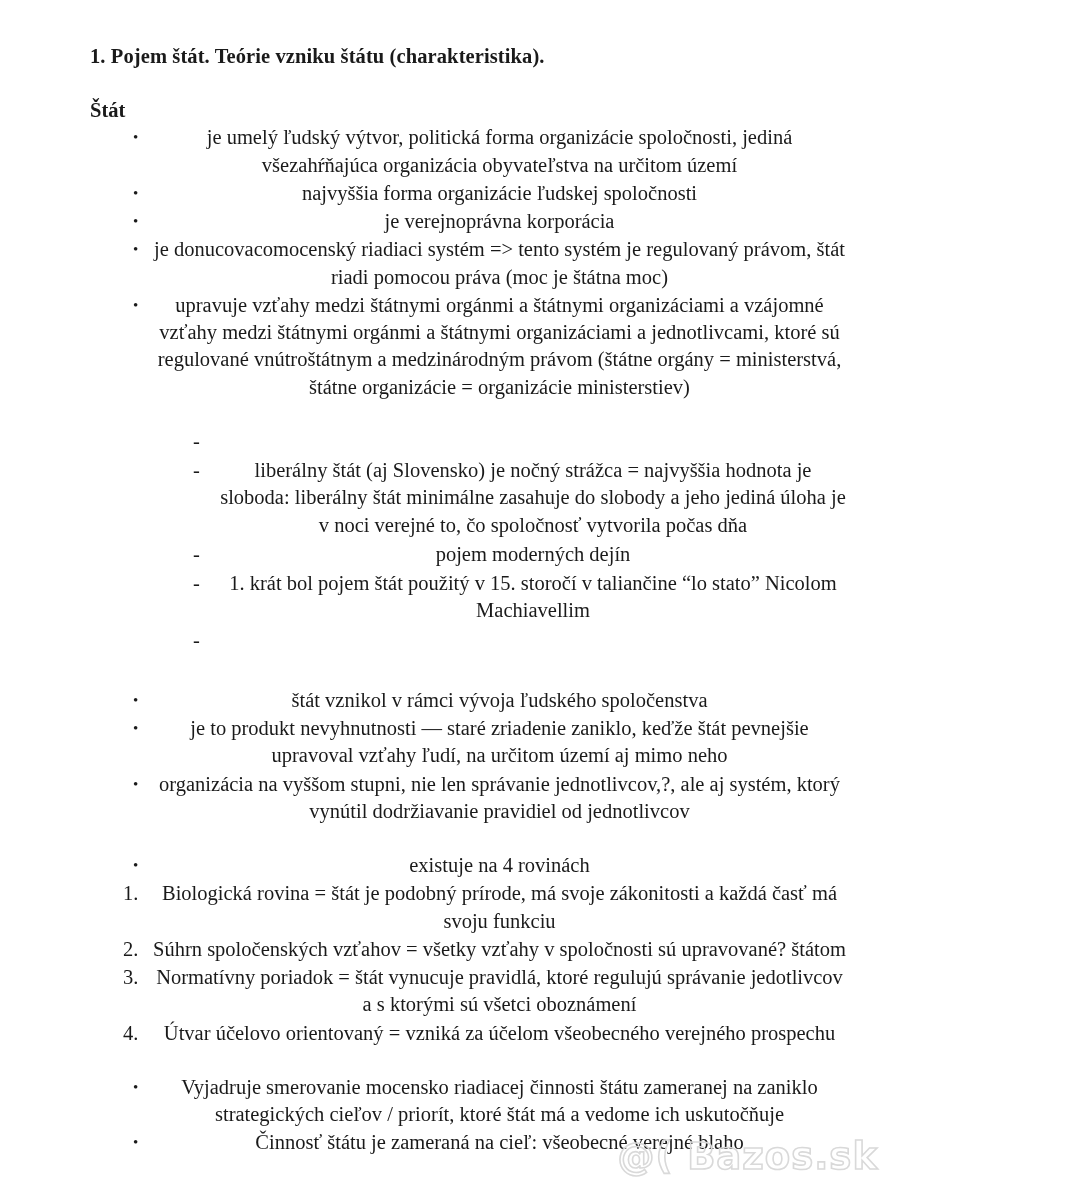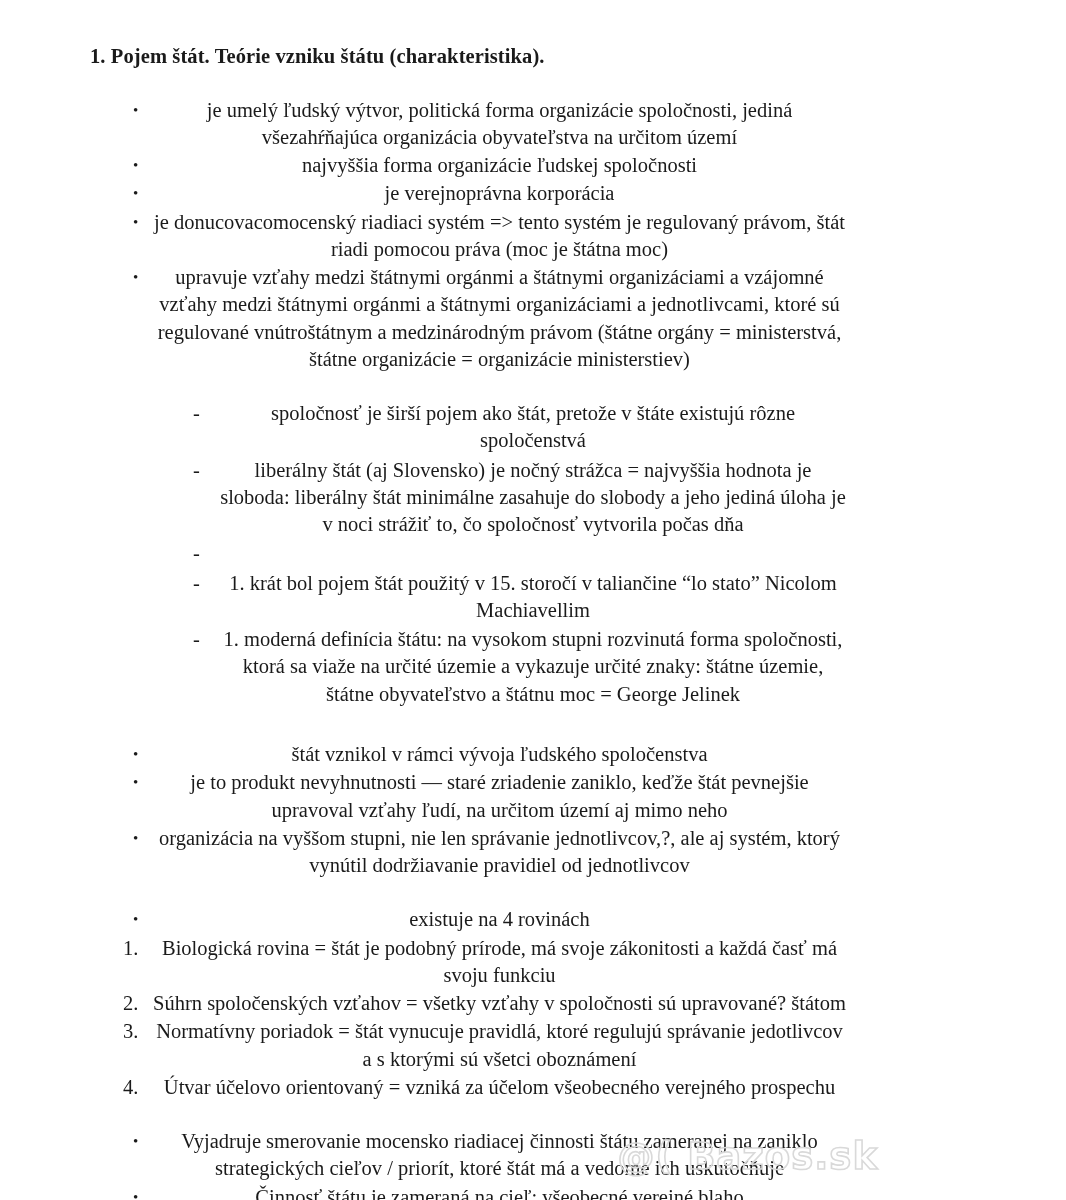--- a/index.html
+++ b/index.html
@@ -116,20 +116,21 @@
     white-space: nowrap;
   }
 </style>
 </head>
 <body>
 
 <div class="page">
 
   <h1 class="doc-title">1. Pojem štát. Teórie vzniku štátu (charakteristika).</h1>
 
+  <h2 class="section-heading">Štát</h2>
 
   <ul class="list bullets">
     <li class="row">
       <span class="marker">•</span>
       <span class="text">je umelý ľudský výtvor, politická forma organizácie spoločnosti, jediná všezahŕňajúca organizácia obyvateľstva na určitom území</span>
     </li>
     <li class="row">
       <span class="marker">•</span>
       <span class="text">najvyššia forma organizácie ľudskej spoločnosti</span>
     </li>
@@ -143,36 +144,35 @@
     </li>
     <li class="row">
       <span class="marker">•</span>
       <span class="text">upravuje vzťahy medzi štátnymi orgánmi a štátnymi organizáciami a vzájomné vzťahy medzi štátnymi orgánmi a štátnymi organizáciami a jednotlivcami, ktoré sú regulované vnútroštátnym a medzinárodným právom (štátne orgány = ministerstvá, štátne organizácie = organizácie ministerstiev)</span>
     </li>
   </ul>
 
   <ul class="list dashes">
     <li class="row">
       <span class="marker">-</span>
-      <span class="text">spoločnosť je širší pojem ako štát, pretože v štáte existujú rôzne spoločenstvá</span>
-    </li>
-    <li class="row">
-      <span class="marker">-</span>
-      <span class="text">liberálny štát (aj Slovensko) je nočný strážca = najvyššia hodnota je sloboda: liberálny štát minimálne zasahuje do slobody a jeho jediná úloha je v noci strážiť to, čo spoločnosť vytvorila počas dňa</span>
-    </li>
-    <li class="row">
-      <span class="marker">-</span>
+    </li>
+    <li class="row">
+      <span class="marker">-</span>
+      <span class="text">liberálny štát (aj Slovensko) je nočný strážca = najvyššia hodnota je sloboda: liberálny štát minimálne zasahuje do slobody a jeho jediná úloha je v noci verejné to, čo spoločnosť vytvorila počas dňa</span>
+    </li>
+    <li class="row">
+      <span class="marker">-</span>
+      <span class="text">pojem moderných dejín</span>
     </li>
     <li class="row">
       <span class="marker">-</span>
       <span class="text">1. krát bol pojem štát použitý v 15. storočí v taliančine “lo stato” Nicolom Machiavellim</span>
     </li>
     <li class="row">
       <span class="marker">-</span>
-      <span class="text">1. moderná definícia štátu: na vysokom stupni rozvinutá forma spoločnosti, ktorá sa viaže na určité územie a vykazuje určité znaky: štátne územie, štátne obyvateľstvo a štátnu moc = George Jelinek</span>
     </li>
   </ul>
 
   <div class="gap-lg"></div>
 
 
   <ul class="list bullets">
     <li class="row">
       <span class="marker">•</span>
       <span class="text">štát vznikol v rámci vývoja ľudského spoločenstva</span>

